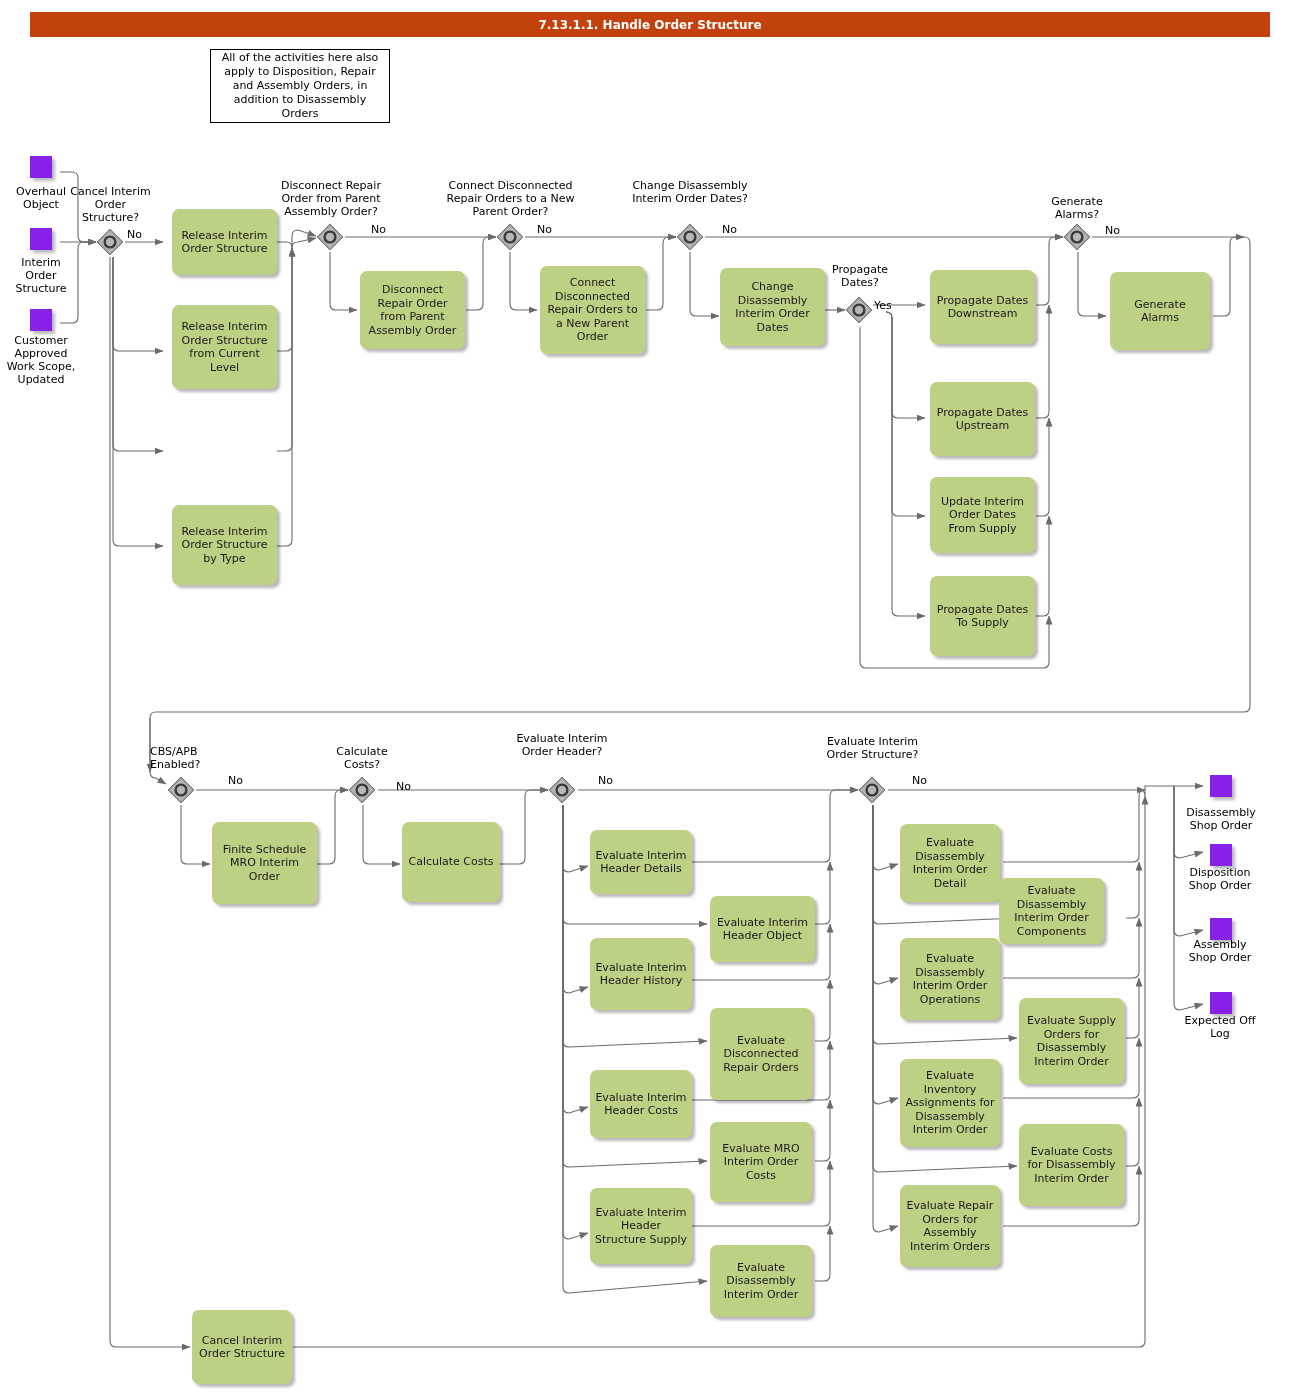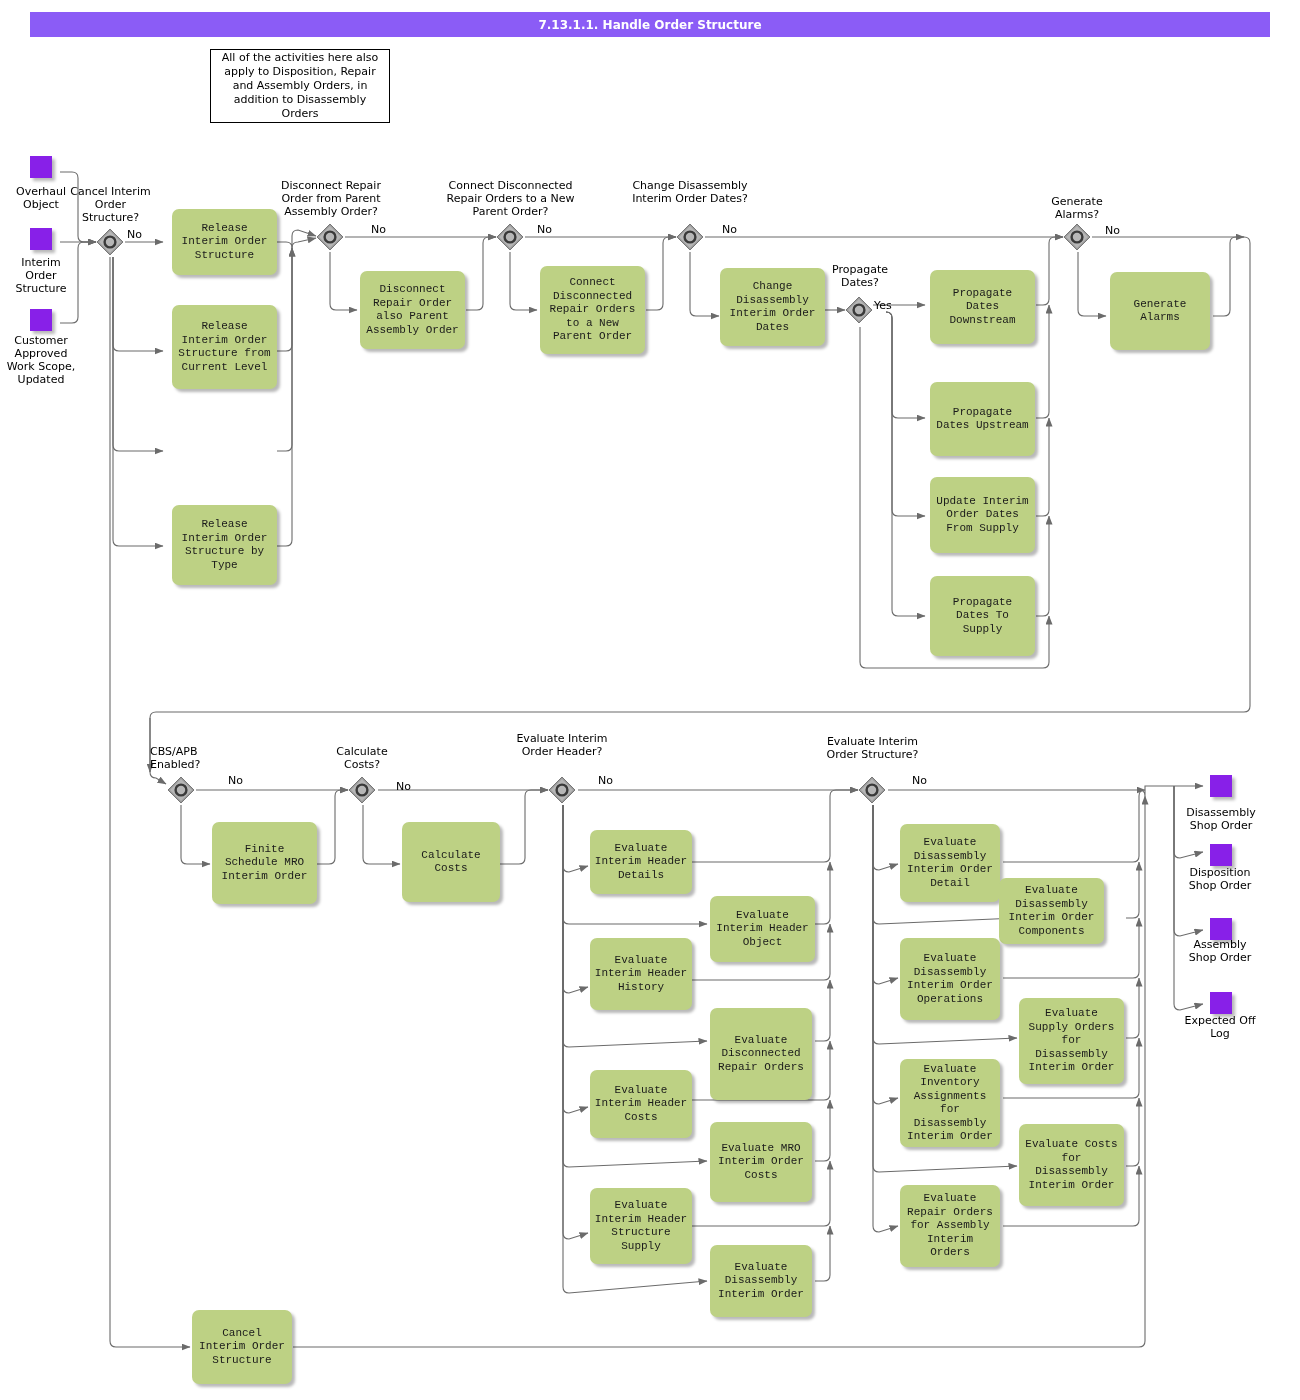--- a/index.html
+++ b/index.html
@@ -6,21 +6,21 @@
   body{
     width:1300px;height:1400px;position:relative;overflow:hidden;
     font-family:"DejaVu Sans", sans-serif;
     color:#000;
   }
   #canvas{position:absolute;inset:0;width:1300px;height:1400px;}
   svg.wires{position:absolute;left:0;top:0;width:1300px;height:1400px;pointer-events:none;}
 
   .titlebar{
     position:absolute;left:30px;top:12px;width:1240px;height:25px;
-    background:#8b5cf6;color:#ffffff;
+    background:#c2410c;color:#ffffff;
     font-family:"DejaVu Sans", sans-serif;
     font-weight:bold;font-size:12px;
     display:flex;align-items:center;justify-content:center;
     letter-spacing:0px;
   }
 
   .note{
     position:absolute;left:210px;top:49px;width:180px;height:74px;
     border:1px solid #000;background:#fff;
     display:flex;align-items:center;justify-content:center;
@@ -29,21 +29,21 @@
   }
 
   
   .task{
     position:absolute;background:#bdd184;border-radius:7px;
     box-shadow:3px 3px 3px rgba(0,0,0,0.28);
     display:flex;align-items:center;justify-content:center;
     text-align:center;
     font-size:11px;line-height:13.5px;
     color:#1a1a1a;
-    padding:2px 4px;box-sizing:border-box;font-family:Liberation Mono, monospace;
+    padding:2px 4px;box-sizing:border-box;
   }
 
   
   .event{
     position:absolute;width:22px;height:22px;background:#8820e8;
     box-shadow:3px 3px 3px rgba(0,0,0,0.28);
   }
   .evlabel{
     position:absolute;text-align:center;font-size:11px;line-height:13px;
     color:#000;
@@ -316,21 +316,21 @@
   <div class="gwlabel" style="left:820px;top:735px;width:105px;">Evaluate Interim Order Structure?</div>
   <div class="flowlabel" style="left:912px;top:774px;">No</div>
 
   <div class="task" style="left:172px;top:209px;width:105px;height:66px;">Release Interim Order Structure</div>
 
   <div class="task" style="left:172px;top:305px;width:105px;height:84px;">Release Interim Order Structure from Current Level</div>
 
 
   <div class="task" style="left:172px;top:505px;width:105px;height:80px;">Release Interim Order Structure by Type</div>
 
-  <div class="task" style="left:360px;top:271px;width:105px;height:78px;">Disconnect Repair Order also Parent Assembly Order</div>
+  <div class="task" style="left:360px;top:271px;width:105px;height:78px;">Disconnect Repair Order from Parent Assembly Order</div>
 
   <div class="task" style="left:540px;top:266px;width:105px;height:88px;">Connect Disconnected Repair Orders to a New Parent Order</div>
 
   <div class="task" style="left:720px;top:268px;width:105px;height:78px;">Change Disassembly Interim Order Dates</div>
 
   <div class="task" style="left:930px;top:270px;width:105px;height:74px;">Propagate Dates Downstream</div>
 
   <div class="task" style="left:930px;top:382px;width:105px;height:74px;">Propagate Dates Upstream</div>
 
   <div class="task" style="left:930px;top:477px;width:105px;height:76px;">Update Interim Order Dates From Supply</div>

